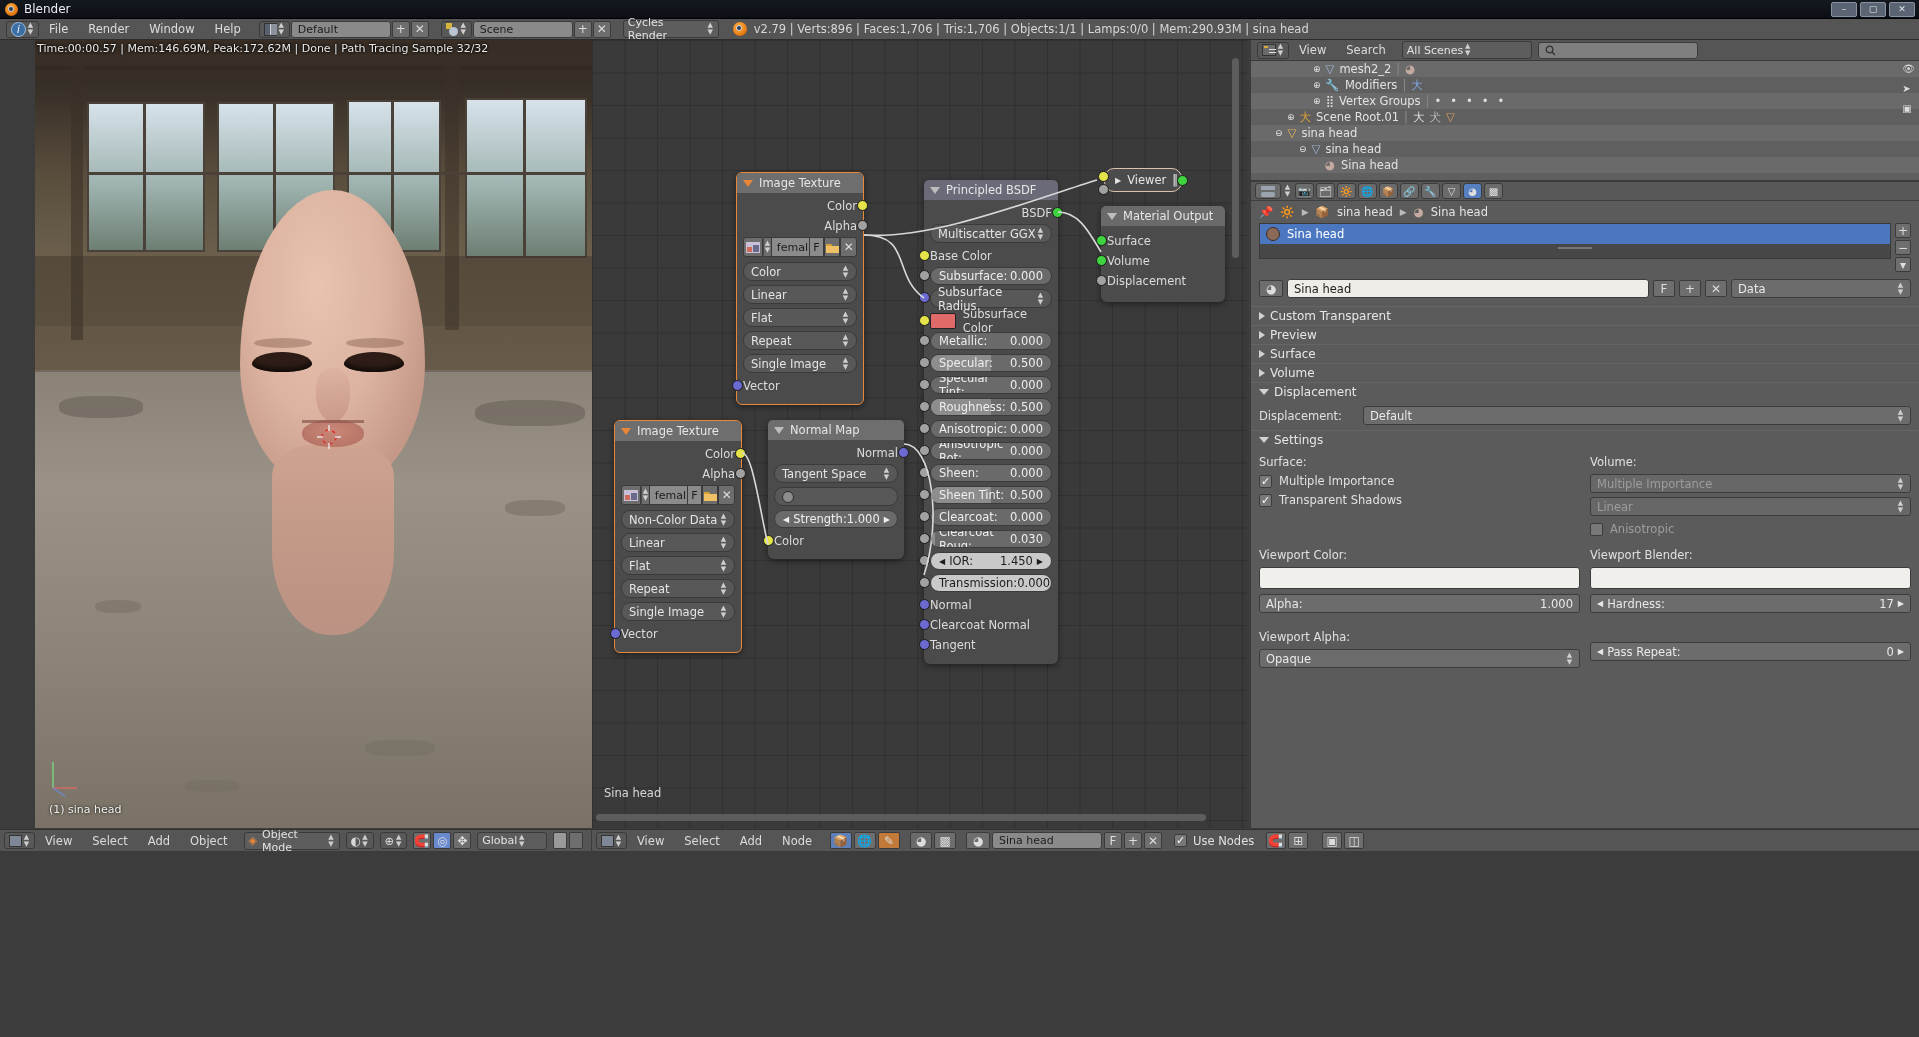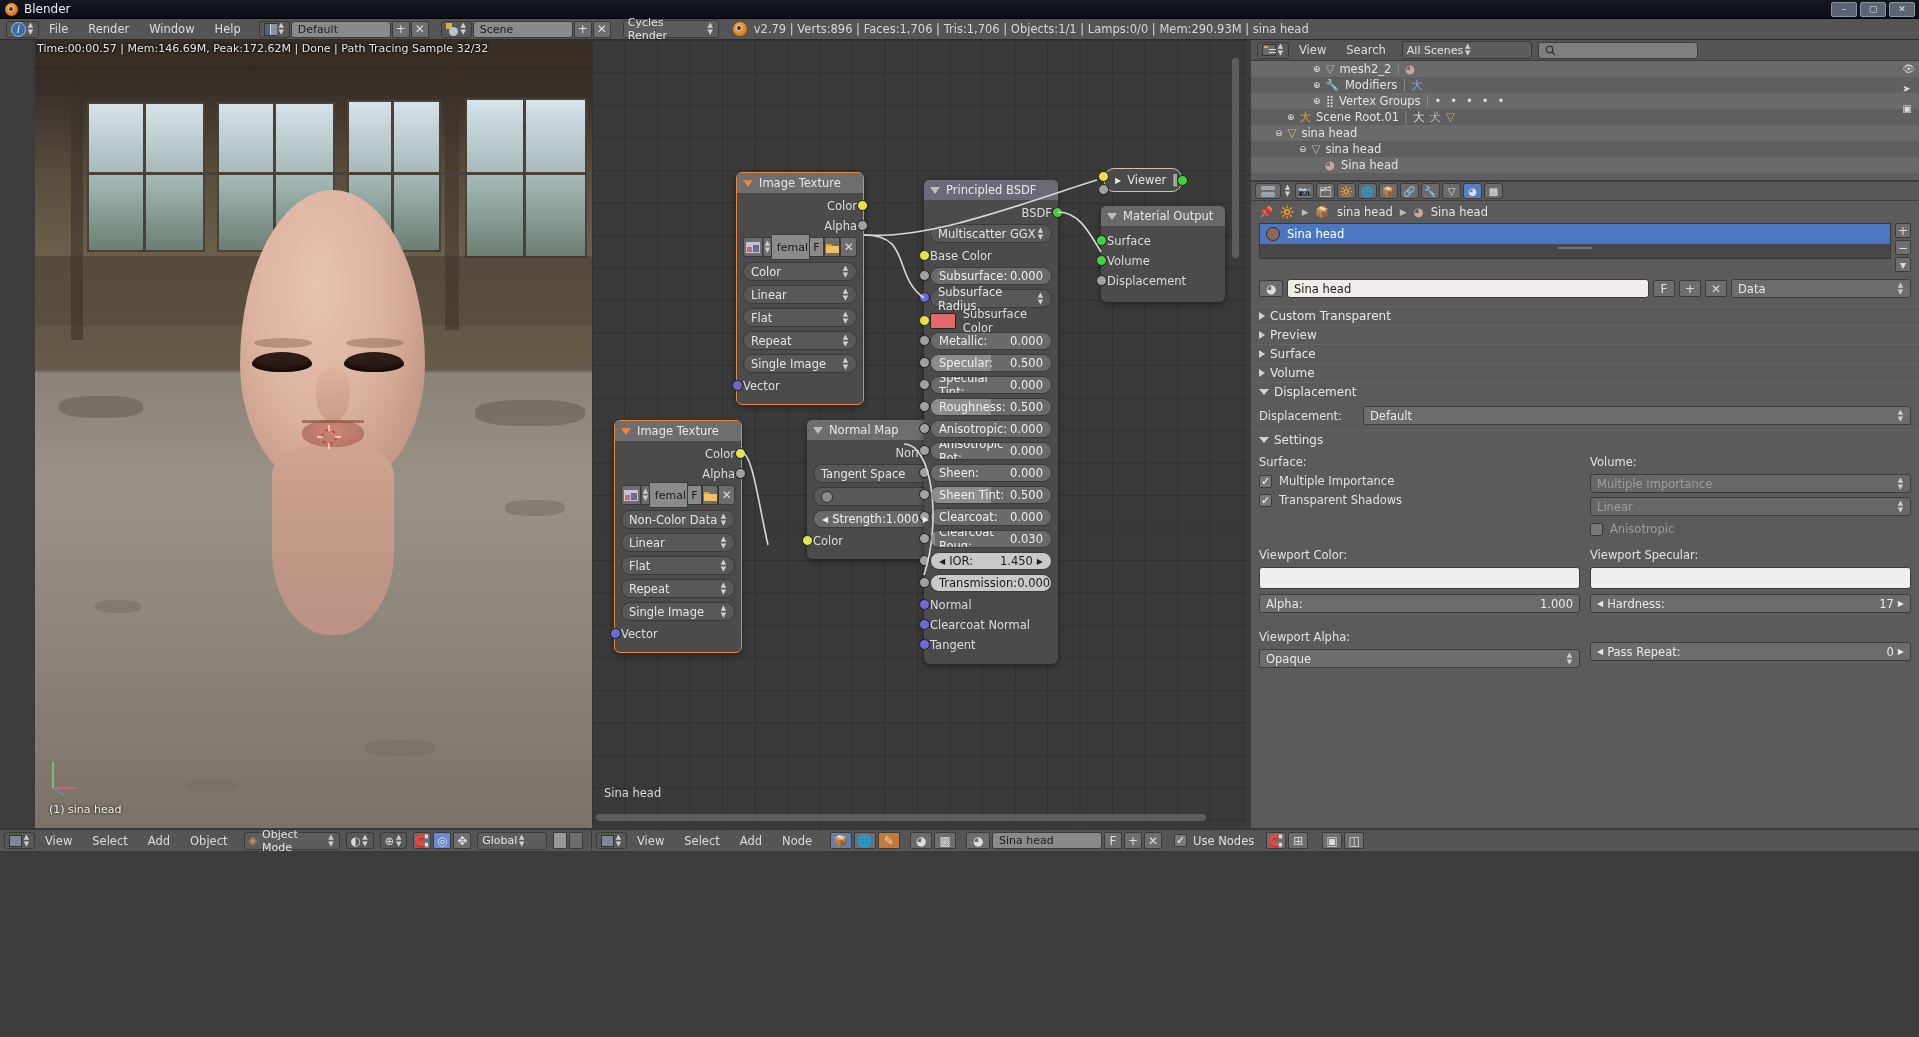--- a/index.html
+++ b/index.html
@@ -115,21 +115,21 @@
      display:flex; align-items:center; padding:0 7px; color:#e4e4e4; font-size:11.5px;
      justify-content:space-between; margin-bottom:4px; }
   .slider { height:18px; background:#6a6a6a; border:1px solid #3b3b3b; border-radius:9px;
      display:flex; align-items:center; justify-content:space-between; padding:0 8px;
      font-size:11.5px; color:#eee; position:relative; overflow:hidden; margin-bottom:4px; }
   .slider .fill { position:absolute; left:0; top:0; bottom:0; background:#8d8d8d; }
   .slider span { position:relative; z-index:2; }
   .imgrow { height:20px; display:flex; align-items:center; gap:0; margin-bottom:5px; }
   .imgrow .ib { width:24px;height:20px;background:#6d6d6d;border:1px solid #3a3a3a;
      border-radius:3px 0 0 3px; display:flex;align-items:center;justify-content:center; }
-  .imgrow .nm { height:26px;background:#8b8b8b;border:1px solid #3a3a3a;border-left:none;
+  .imgrow .nm { height:20px;background:#8b8b8b;border:1px solid #3a3a3a;border-left:none;
      display:flex;align-items:center;padding:0 5px;color:#1c1c1c;font-size:11px; }
   .imgrow .ffl { width:17px;height:20px;background:#8b8b8b;border:1px solid #3a3a3a;border-left:none;
      display:flex;align-items:center;justify-content:center;color:#1c1c1c;font-size:11px; }
   .imgrow .xb { width:20px;height:20px;background:#6d6d6d;border:1px solid #3a3a3a;
      display:flex;align-items:center;justify-content:center;color:#ddd;font-size:12px; }
   .swatch { width:28px;height:16px;border:1px solid #242424;border-radius:2px; }
   .viewer-node { position:absolute; background:#4b4b4b; border:1px solid #d9c3ae;
      border-radius:10px; height:24px; display:flex; align-items:center;
      padding:0 10px; color:#e6e6e6; font-size:11.5px; gap:6px; }
   #nodefooter { position:absolute; left:592px; top:786px; width:655px; height:18px;
@@ -482,21 +482,21 @@
             <span class="spin">▼</span>
           </span>
       </div>
       <div class="row">
         <span class="sockl s-purple" style="left:-11px;"></span>
         <span class="lbl">Vector</span>
       </div>
     </div>
   </div>
 
-  <div class="node" style="left:176px; top:380px; width:136px;margin-left:39px;">
+  <div class="node" style="left:176px; top:380px; width:136px;">
     <div class="node-hdr">
       <div class="tri"></div>
       <span>Normal Map</span>
     </div>
     <div class="node-body">
       <div class="row rowr">
         <span class="lbl">Normal</span>
         <span class="sockr s-purple" style="right:-11px;"></span>
       </div>
       <div class="enum">
@@ -960,21 +960,21 @@
       <div class="lbl2" style="margin:8px 0 5px;">Viewport Alpha:</div>
       <div class="pfield">
         <span>Opaque</span>
         <span class="spincol">
             <span class="spin">▲</span>
             <span class="spin">▼</span>
           </span>
       </div>
     </div>
     <div style="flex:1;">
-      <div class="lbl2" style="margin-bottom:5px;">Viewport Specular:</div>
+      <div class="lbl2" style="margin-bottom:5px;">Viewport Blender:</div>
       <div style="height:22px;background:#f1efec;border:1px solid #3c3c3c;border-radius:3px;margin-bottom:5px;"></div>
       <div class="pfield" style="margin-bottom:5px;">
         <span style="font-size:8px;">◀</span>
         <span style="margin-right:auto;margin-left:4px;">Hardness:</span>
         <span style="margin-right:4px;">17</span>
         <span style="font-size:8px;">▶</span>
       </div>
       <div class="pfield" style="margin-top:29px;">
         <span style="font-size:8px;">◀</span>
         <span style="margin-right:auto;margin-left:4px;">Pass Repeat:</span>

